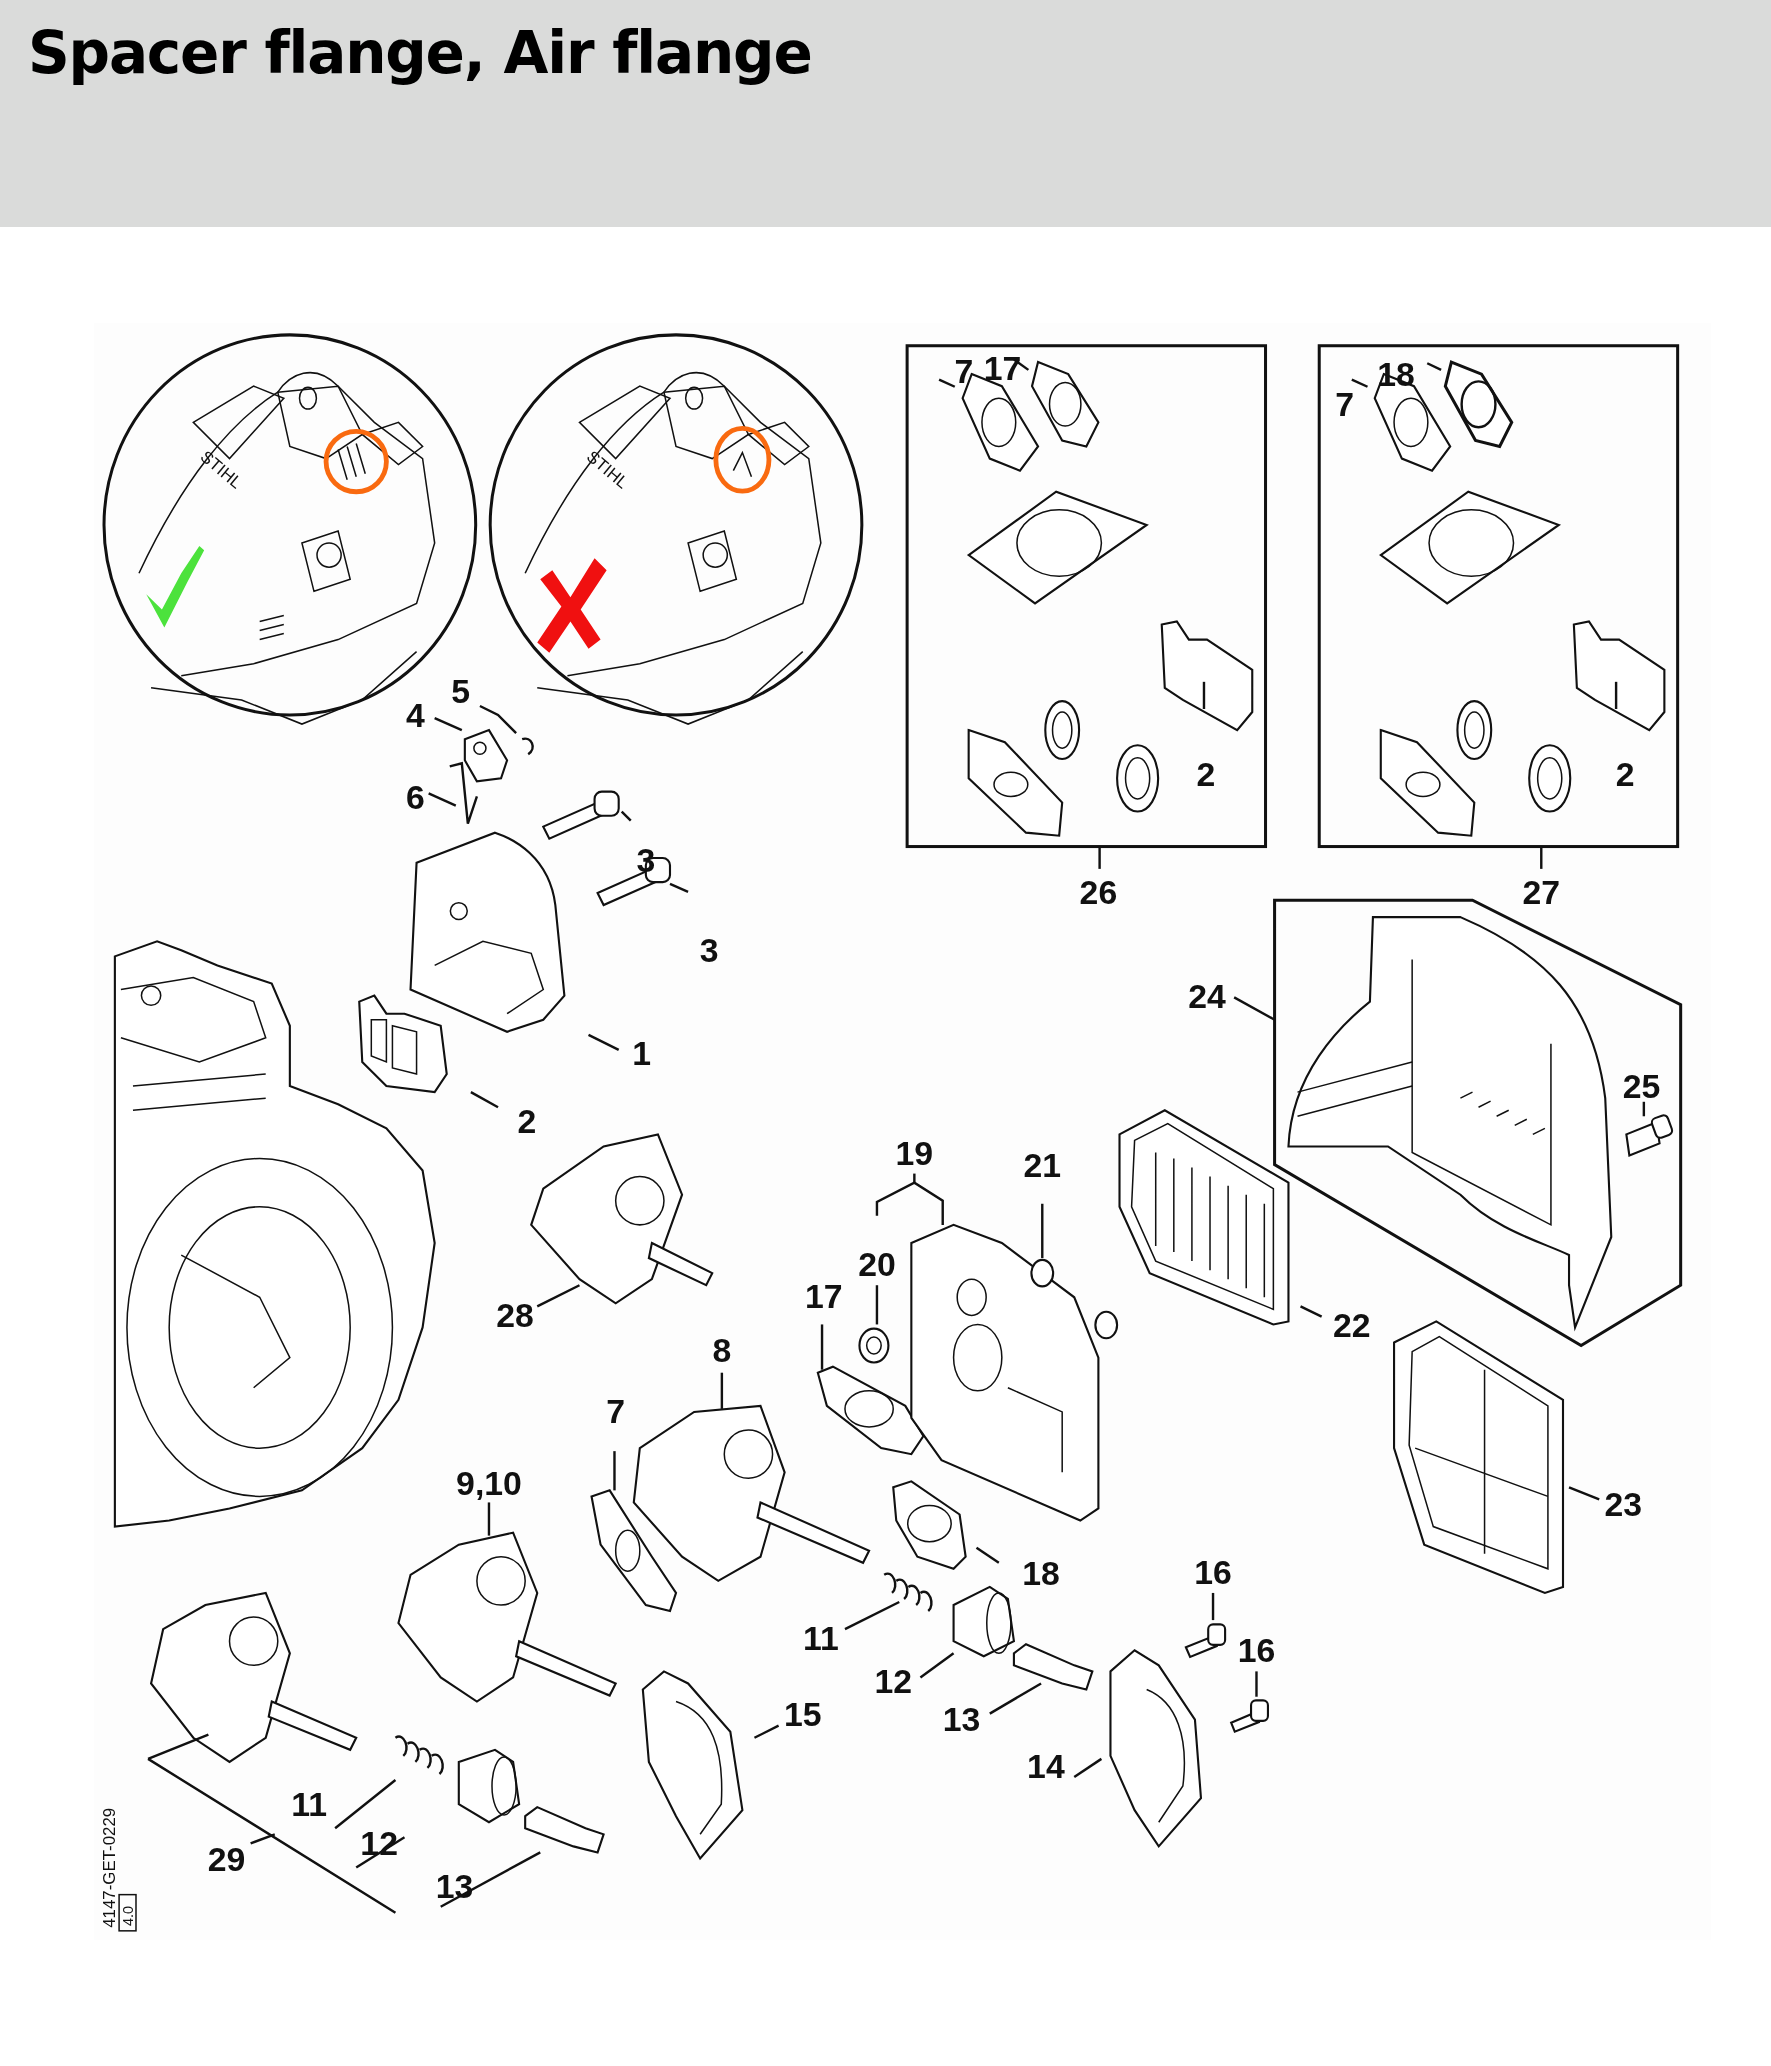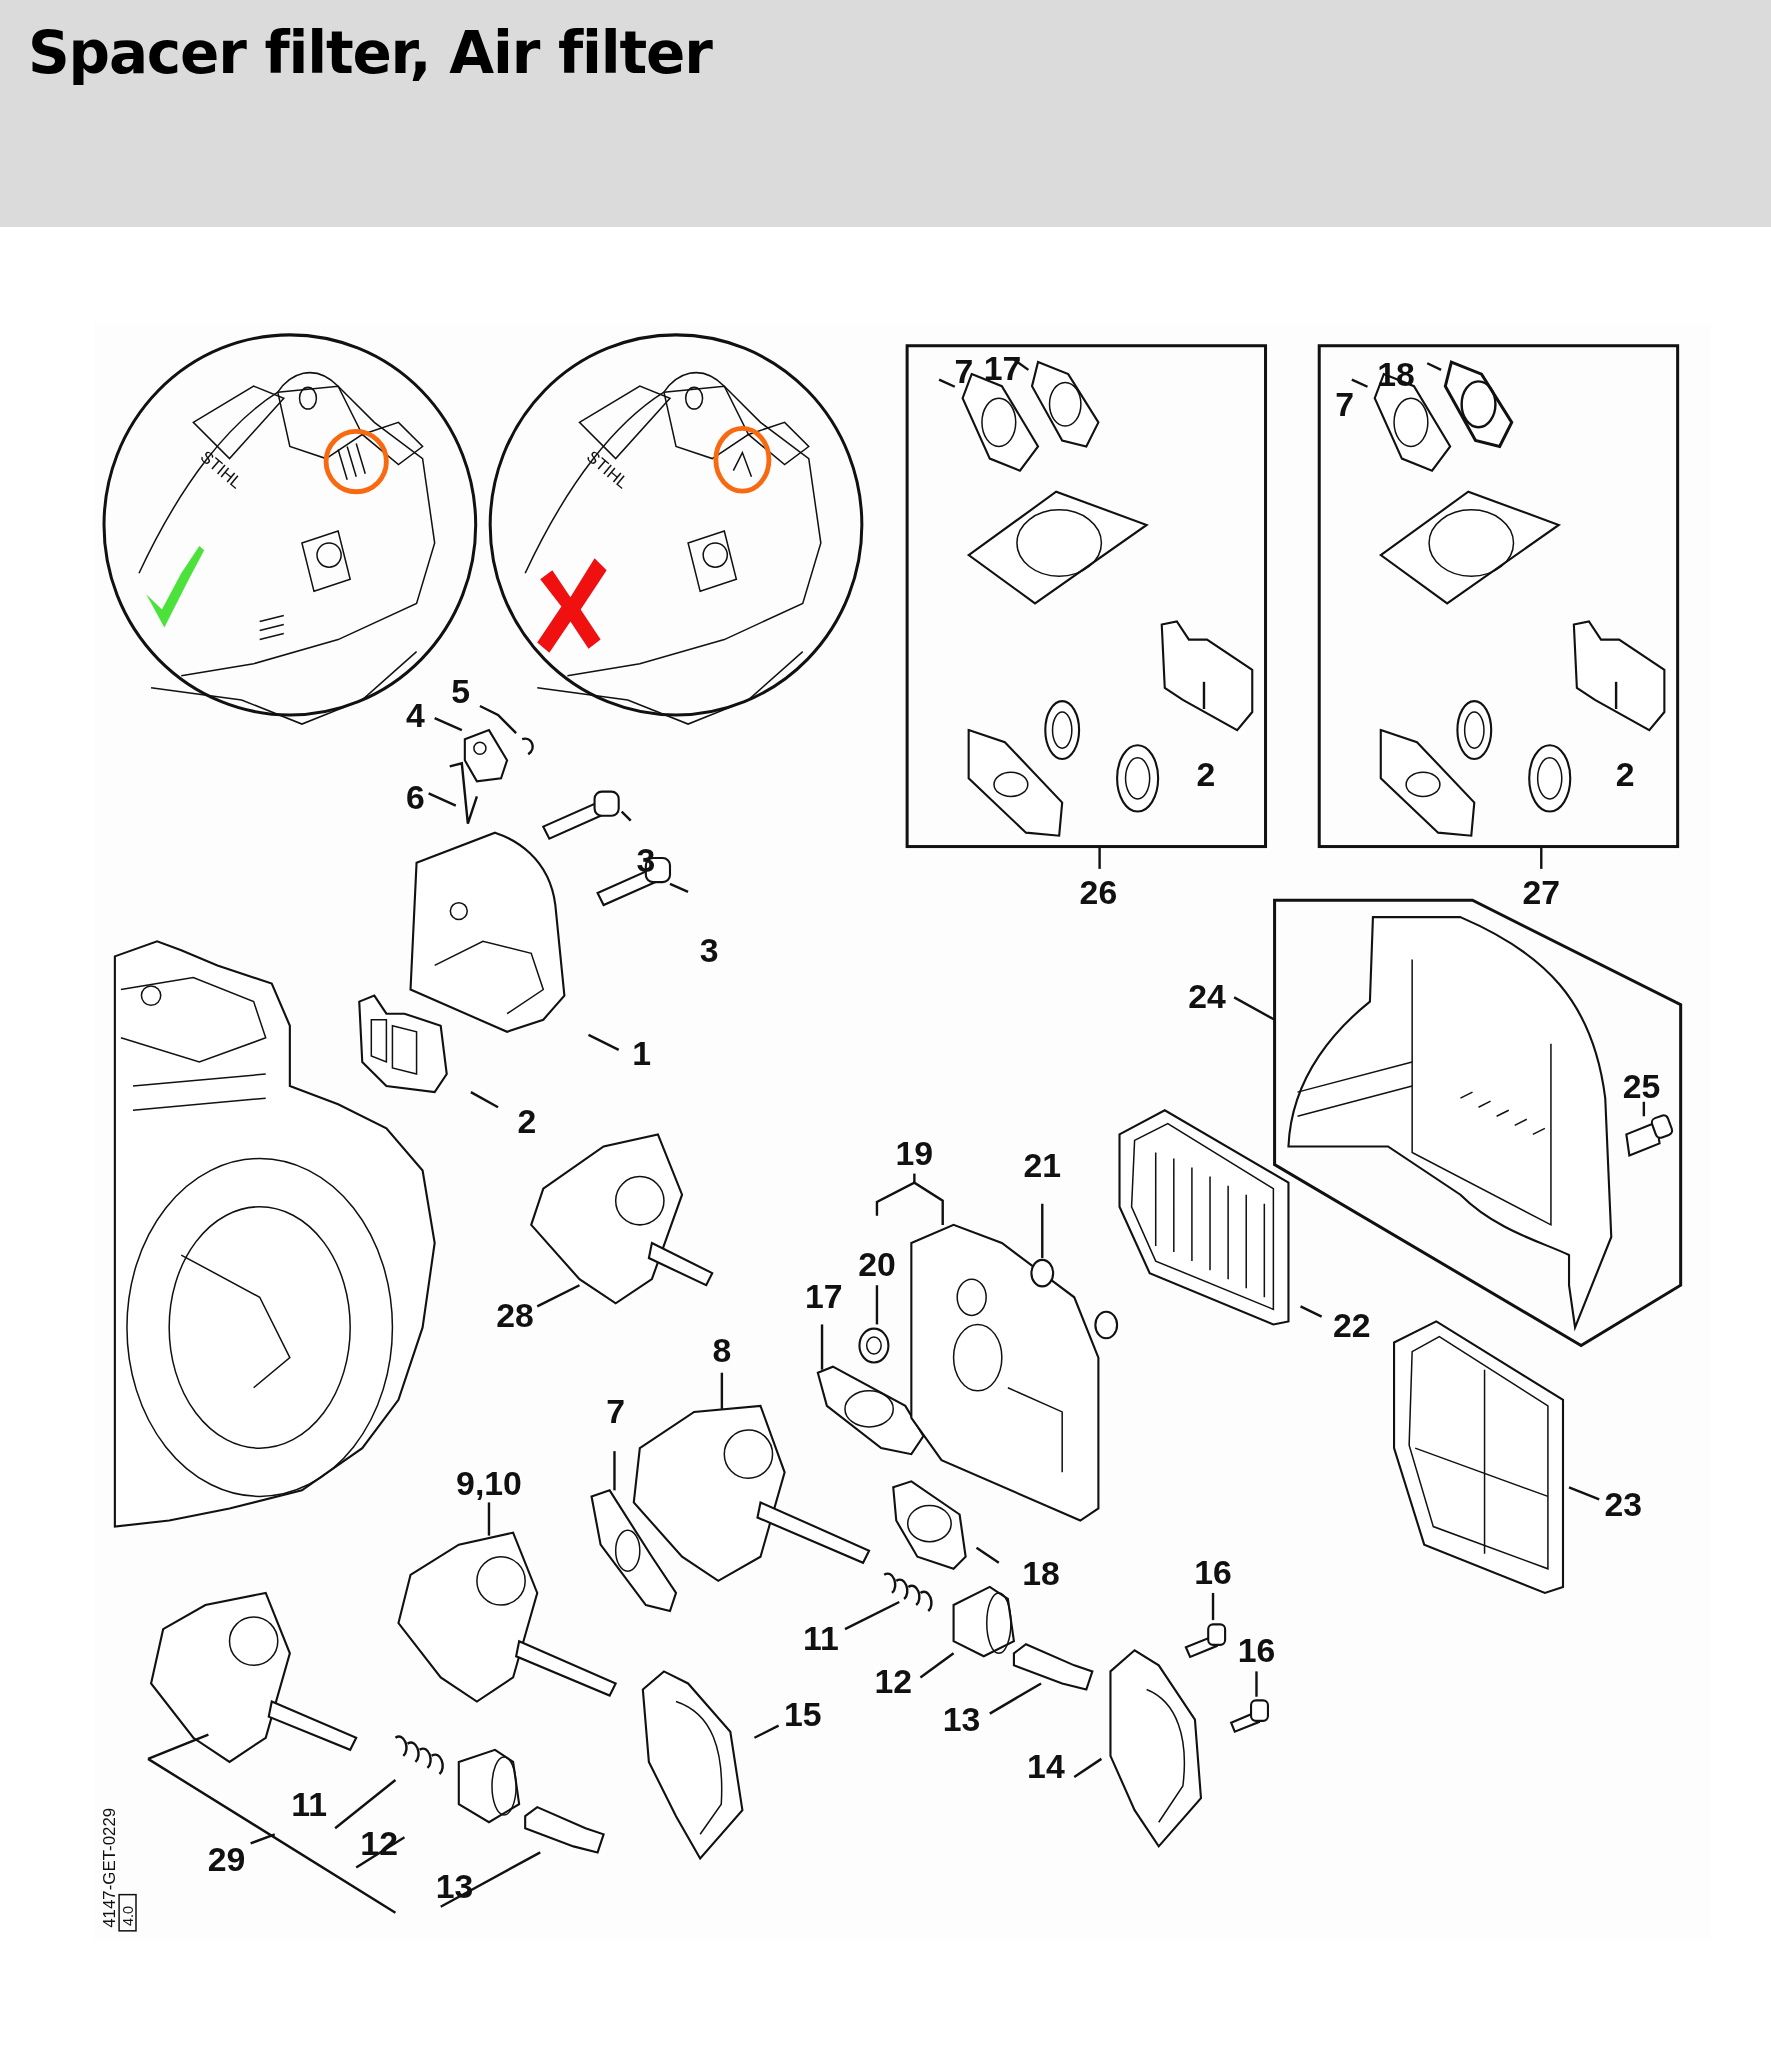--- a/index.html
+++ b/index.html
@@ -15,21 +15,21 @@
   .code { font-family: "Liberation Sans", sans-serif; font-size: 28px; fill: #111; }
   .ln { stroke: #111; stroke-width: 4; fill: none; }
   .part { stroke: #111; stroke-width: 3.5; fill: #fff; }
   .thin { stroke: #111; stroke-width: 2.5; fill: none; }
   .box { stroke: #111; stroke-width: 5; fill: none; }
 </style>
 </head>
 <body>
 
 <div class="header">
-  <h1 class="title">Spacer filter, Air filter</h1>
+  <h1 class="title">Spacer flange, Air flange</h1>
 </div>
 
 <div class="diagram-area"></div>
 
 <svg class="diagram" width="1772" height="2066" viewBox="0 0 2936 3424">
 
   <g>
     <ellipse cx="480" cy="870" rx="308" ry="315" class="box" style="stroke-width:5"></ellipse>
     <g>
       <path class="thin" d="M230 950 C300 800 380 700 460 650 L560 640 L620 700 L700 760 L720 900 L690 1000 L560 1060 L420 1100 L300 1120"></path>

